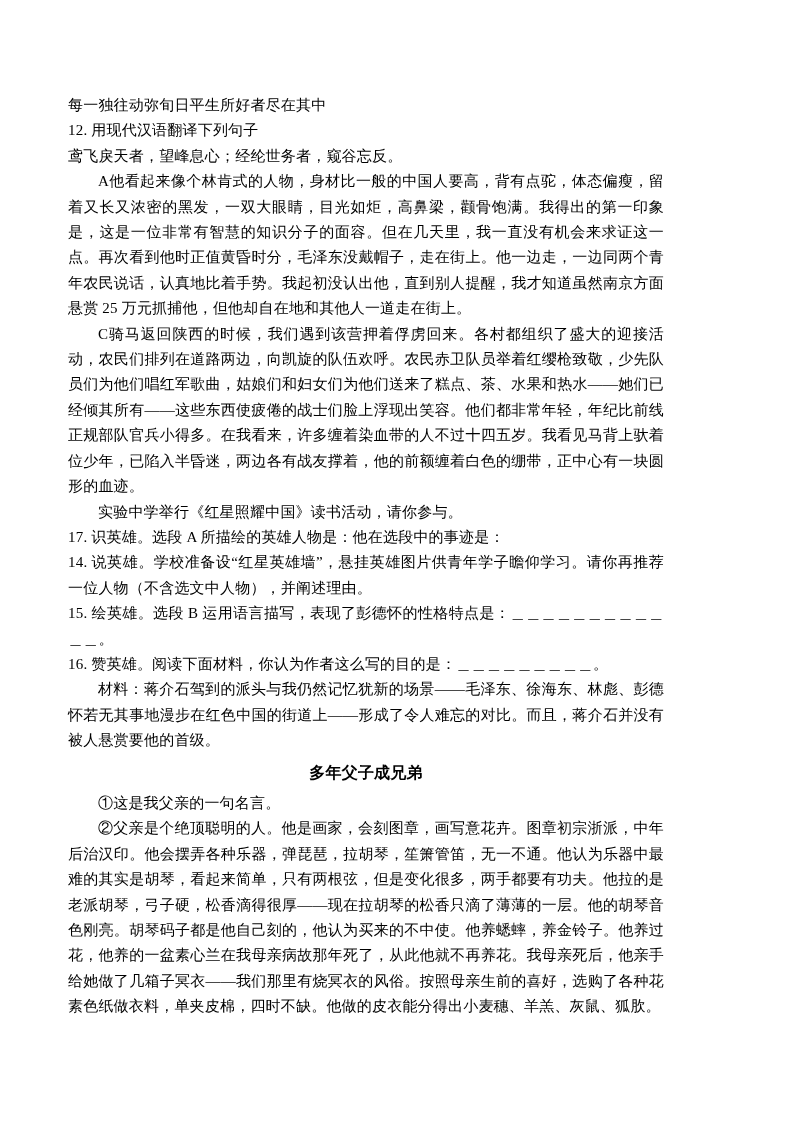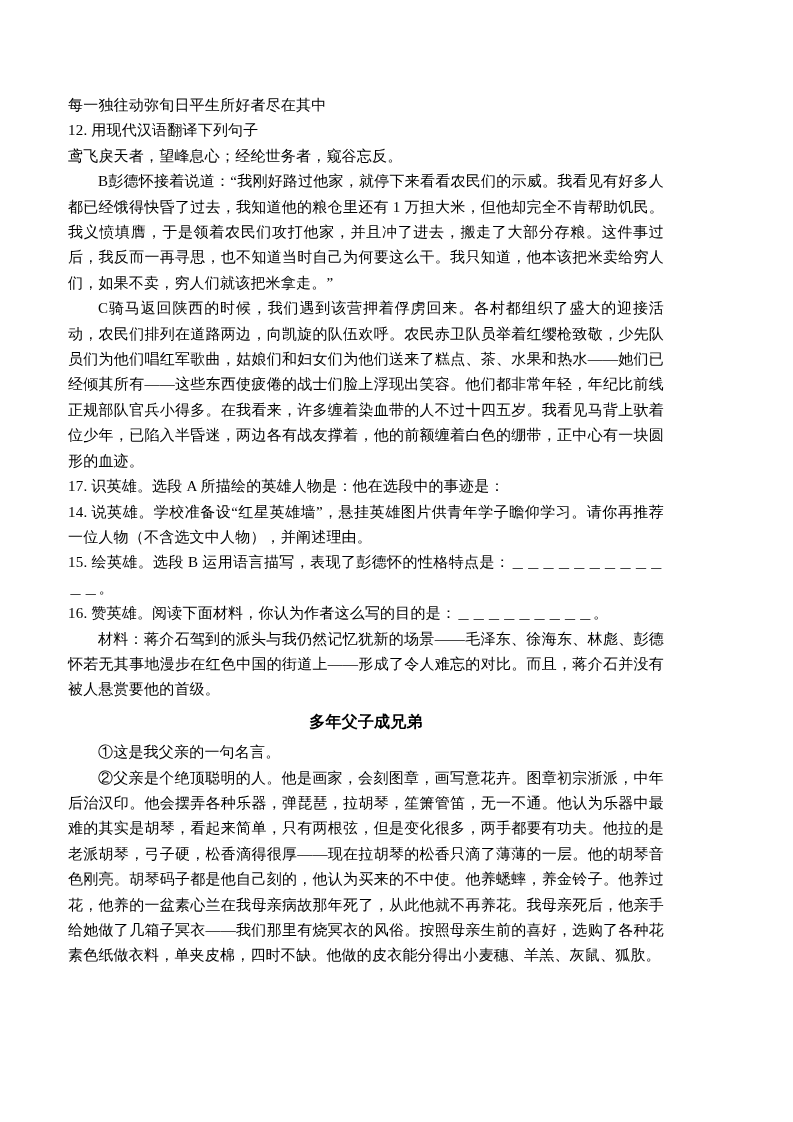--- a/index.html
+++ b/index.html
@@ -42,22 +42,23 @@
     margin: 6px 0;
   }
 </style>
 </head>
 <body>
 
 <div class="page">
   <p class="block">每一独往动弥旬日平生所好者尽在其中</p>
   <p class="block">12. 用现代汉语翻译下列句子</p>
   <p class="block">鸢飞戾天者，望峰息心；经纶世务者，窥谷忘反。</p>
-  <p class="block indent">B彭德怀接着说道：“我刚好路过他家，就停下来看看农民们的示威。我看见有好多人都已经饿得快昏了过去，我知道他的粮仓里还有 1 万担大米，但他却完全不肯帮助饥民。我义愤填膺，于是领着农民们攻打他家，并且冲了进去，搬走了大部分存粮。这件事过后，我反而一再寻思，也不知道当时自己为何要这么干。我只知道，他本该把米卖给穷人们，如果不卖，穷人们就该把米拿走。”</p>
+  <p class="block indent">A他看起来像个林肯式的人物，身材比一般的中国人要高，背有点驼，体态偏瘦，留着又长又浓密的黑发，一双大眼睛，目光如炬，高鼻梁，颧骨饱满。我得出的第一印象是，这是一位非常有智慧的知识分子的面容。但在几天里，我一直没有机会来求证这一点。再次看到他时正值黄昏时分，毛泽东没戴帽子，走在街上。他一边走，一边同两个青年农民说话，认真地比着手势。我起初没认出他，直到别人提醒，我才知道虽然南京方面悬赏 25 万元抓捕他，但他却自在地和其他人一道走在街上。</p>
   <p class="block indent">C骑马返回陕西的时候，我们遇到该营押着俘虏回来。各村都组织了盛大的迎接活动，农民们排列在道路两边，向凯旋的队伍欢呼。农民赤卫队员举着红缨枪致敬，少先队员们为他们唱红军歌曲，姑娘们和妇女们为他们送来了糕点、茶、水果和热水——她们已经倾其所有——这些东西使疲倦的战士们脸上浮现出笑容。他们都非常年轻，年纪比前线正规部队官兵小得多。在我看来，许多缠着染血带的人不过十四五岁。我看见马背上驮着位少年，已陷入半昏迷，两边各有战友撑着，他的前额缠着白色的绷带，正中心有一块圆形的血迹。</p>
+  <p class="block indent">实验中学举行《红星照耀中国》读书活动，请你参与。</p>
   <p class="block">17. 识英雄。选段 A 所描绘的英雄人物是：他在选段中的事迹是：</p>
   <p class="block">14. 说英雄。学校准备设“红星英雄墙”，悬挂英雄图片供青年学子瞻仰学习。请你再推荐一位人物（不含选文中人物），并阐述理由。</p>
   <p class="block">15. 绘英雄。选段 B 运用语言描写，表现了彭德怀的性格特点是：＿＿＿＿＿＿＿＿＿＿＿＿。</p>
   <p class="block">16. 赞英雄。阅读下面材料，你认为作者这么写的目的是：＿＿＿＿＿＿＿＿＿。</p>
   <p class="block indent">材料：蒋介石驾到的派头与我仍然记忆犹新的场景——毛泽东、徐海东、林彪、彭德怀若无其事地漫步在红色中国的街道上——形成了令人难忘的对比。而且，蒋介石并没有被人悬赏要他的首级。</p>
   <p class="block title-center">多年父子成兄弟</p>
   <p class="block indent">①这是我父亲的一句名言。</p>
   <p class="block indent">②父亲是个绝顶聪明的人。他是画家，会刻图章，画写意花卉。图章初宗浙派，中年后治汉印。他会摆弄各种乐器，弹琵琶，拉胡琴，笙箫管笛，无一不通。他认为乐器中最难的其实是胡琴，看起来简单，只有两根弦，但是变化很多，两手都要有功夫。他拉的是老派胡琴，弓子硬，松香滴得很厚——现在拉胡琴的松香只滴了薄薄的一层。他的胡琴音色刚亮。胡琴码子都是他自己刻的，他认为买来的不中使。他养蟋蟀，养金铃子。他养过花，他养的一盆素心兰在我母亲病故那年死了，从此他就不再养花。我母亲死后，他亲手给她做了几箱子冥衣——我们那里有烧冥衣的风俗。按照母亲生前的喜好，选购了各种花素色纸做衣料，单夹皮棉，四时不缺。他做的皮衣能分得出小麦穗、羊羔、灰鼠、狐肷。</p>
 </div>
 

